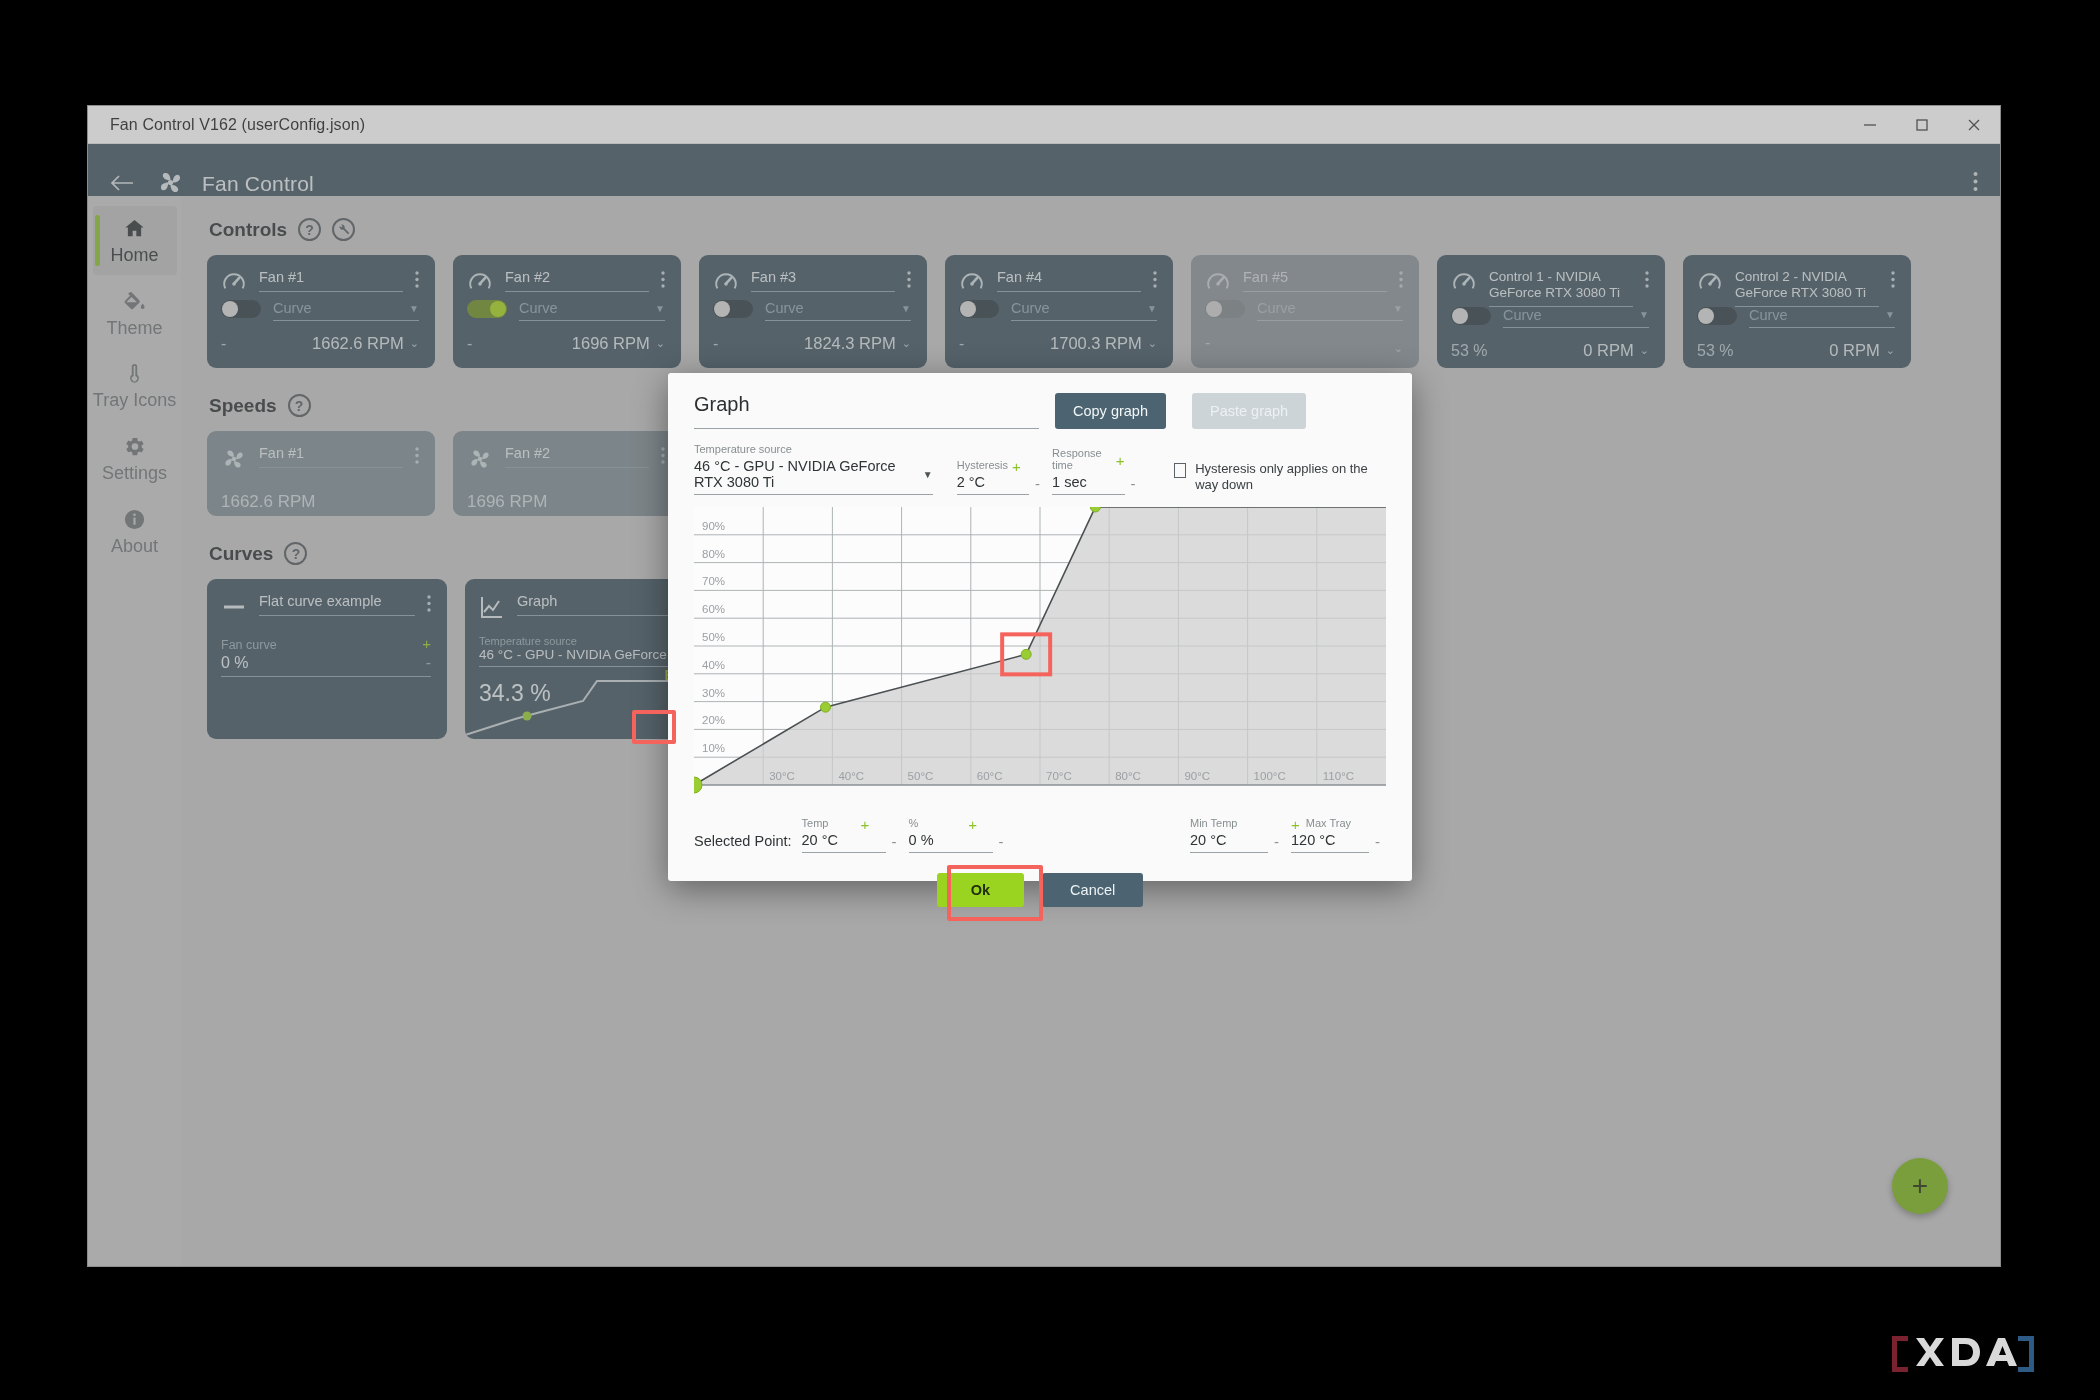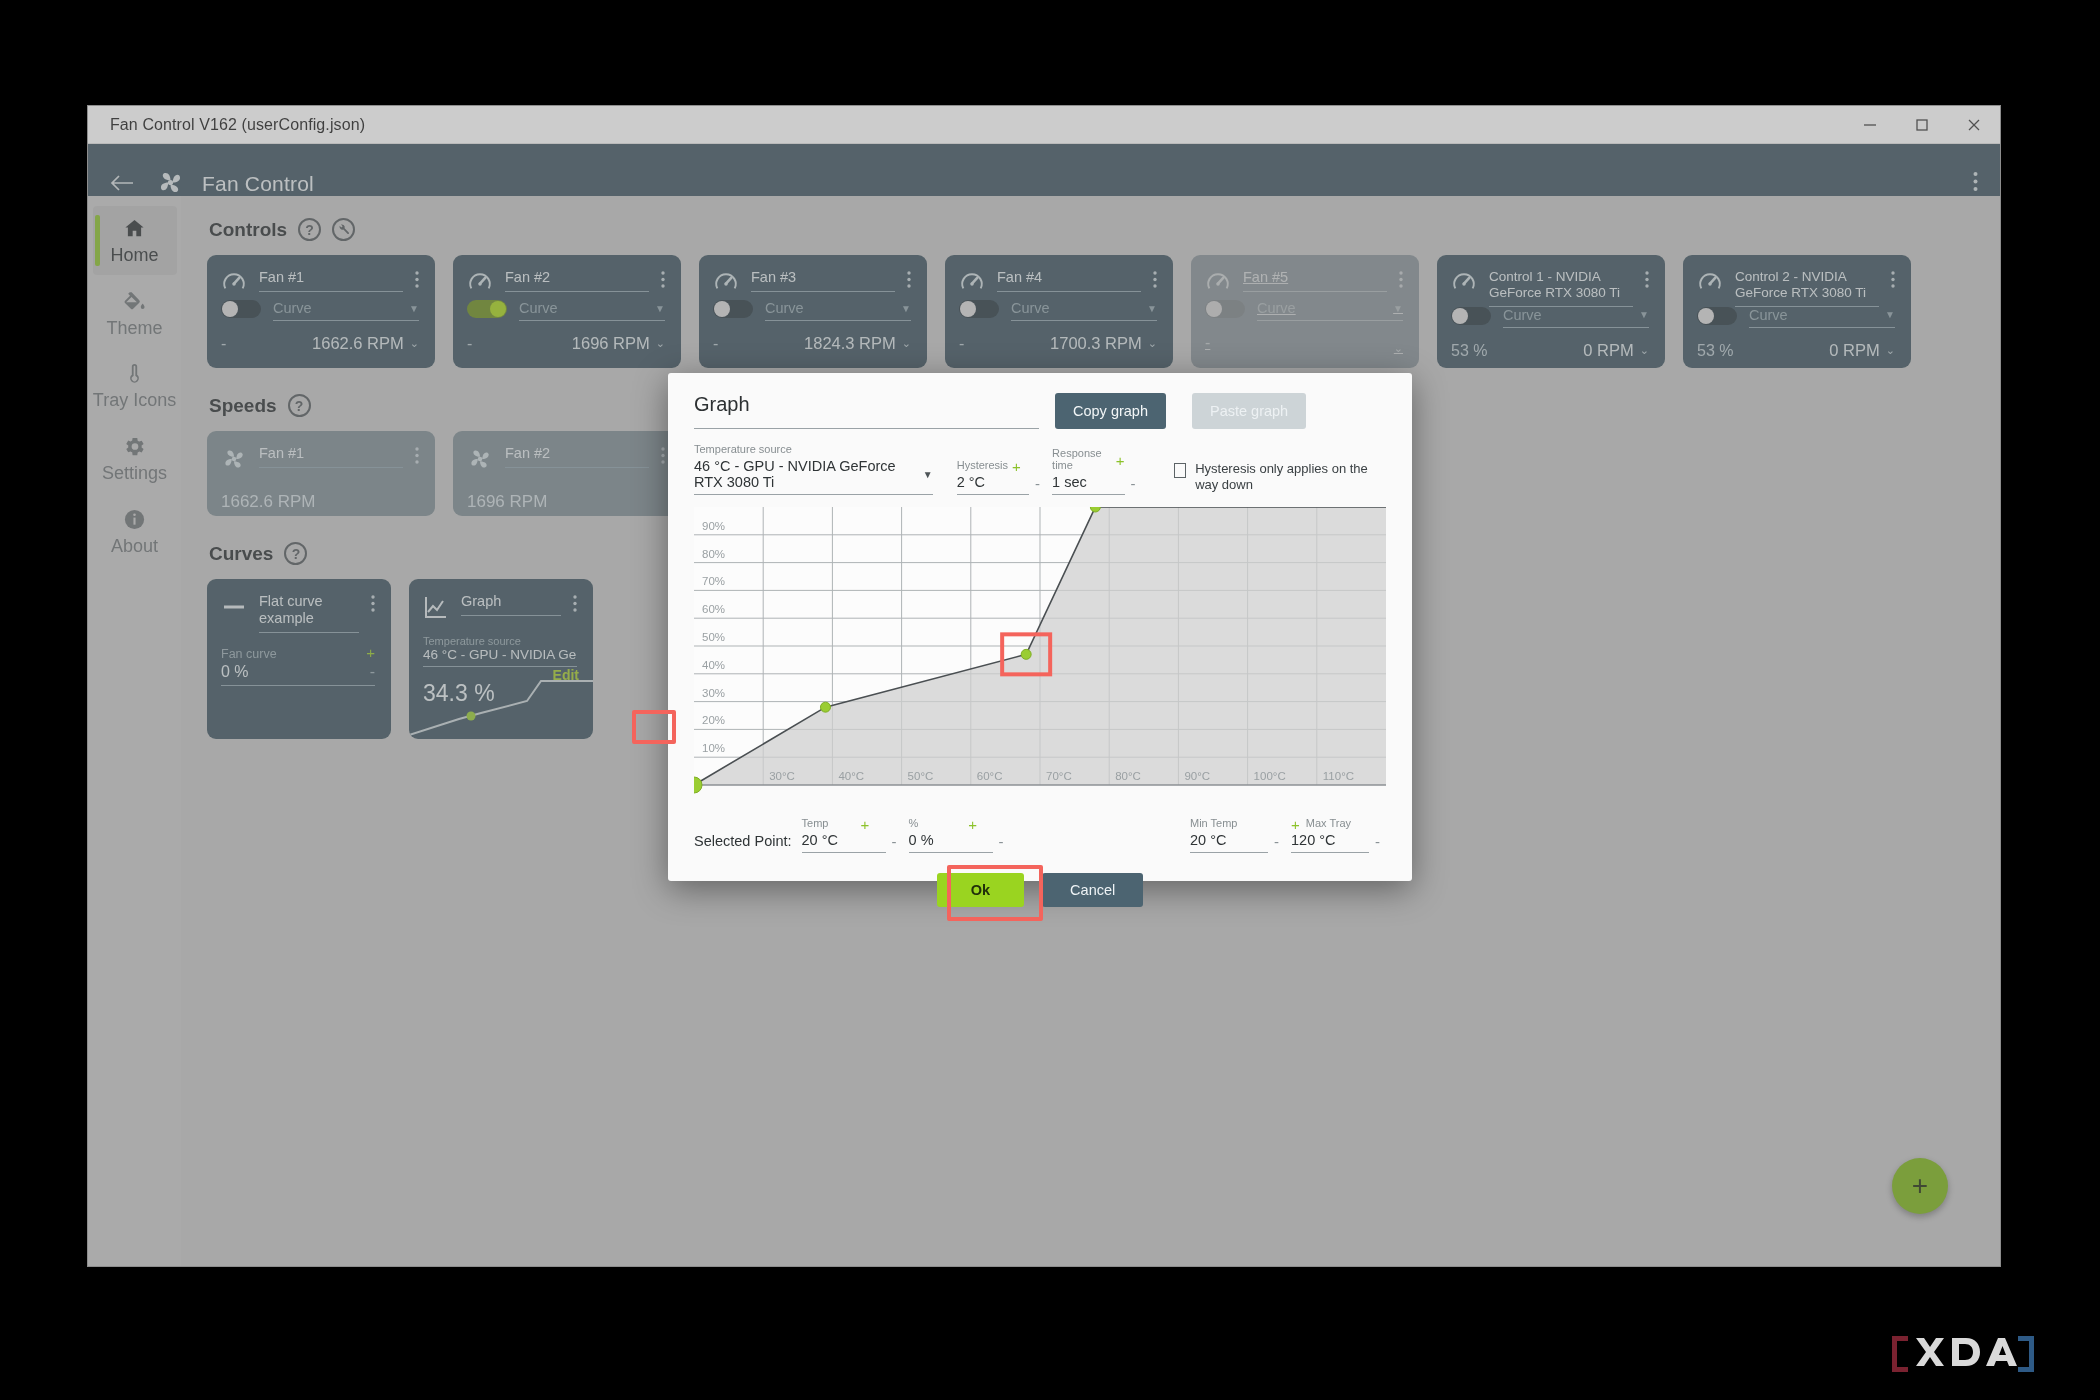--- a/index.html
+++ b/index.html
@@ -76,21 +76,21 @@
     font-size: 14px; font-weight: bold; color: #555b5e;
   }
 
   .cards { display: flex; gap: 18px; }
 
   .card {
     background: #3f5561; border-radius: 9px; color: #d6dee1;
     padding: 14px 16px 12px 14px; position: relative;
   }
   .card.ctrl { width: 228px; height: 113px; }
-  .card.faded { opacity: .45; text-decoration: underline; }
+  .card.faded { opacity: .45; }
   .card-top { display: flex; align-items: flex-start; gap: 12px; }
   .card-top .gauge { flex: 0 0 auto; margin-top: 1px; }
   .card-name {
     flex: 1; font-size: 14.5px; color: #e2e9ec; padding-bottom: 5px;
     border-bottom: 1px solid #8fa2ab; line-height: 1.18; min-height: 22px;
   }
   .card-name.two { font-size: 13.5px; }
   .kebab-s { flex: 0 0 auto; margin-top: 2px; }
 
   .card-row2 { display: flex; align-items: flex-start; gap: 12px; margin-top: 0; }
@@ -115,21 +115,21 @@
   .card-row3 .left { color: #b9c6cc; font-size: 16px; }
   .card-row3 .right { margin-left: auto; display: flex; align-items: center; gap: 6px; }
   .card-row3 .right .caret { font-size: 11px; color: #b9c6cc; }
 
   
   .card.speed { width: 228px; height: 85px; }
   .speed .sp-val { font-size: 17px; color: #cfd9dd; margin-top: 16px; }
   .speed.plain { background: #7f8d93; }
 
   
-  .card.curve { width: 184px; height: 160px; overflow: hidden; }
+  .card.curve { width: 240px; height: 160px; overflow: hidden; }
   .curve .cv-sub { font-size: 11px; color: #9bacb3; margin-top: 11px; }
   .curve .cv-src {
     font-size: 13.5px; color: #dfe6e9; display: flex; align-items: center;
     border-bottom: 1px solid #8fa2ab; padding-bottom: 4px; white-space: nowrap; overflow: hidden;
   }
   .curve .cv-pct { font-size: 23px; color: #e6edf0; margin-top: 13px; }
   .curve .fanspeed-lbl { font-size: 12.5px; color: #9bacb3; margin-top: 14px; display: flex; }
   .curve .fanspeed-lbl .plus { margin-left: auto; color: #9ccc2b; font-size: 15px; line-height: .8; }
   .curve .fanspeed-val {
     font-size: 16px; color: #e3eaed; border-bottom: 1px solid #8fa2ab;

